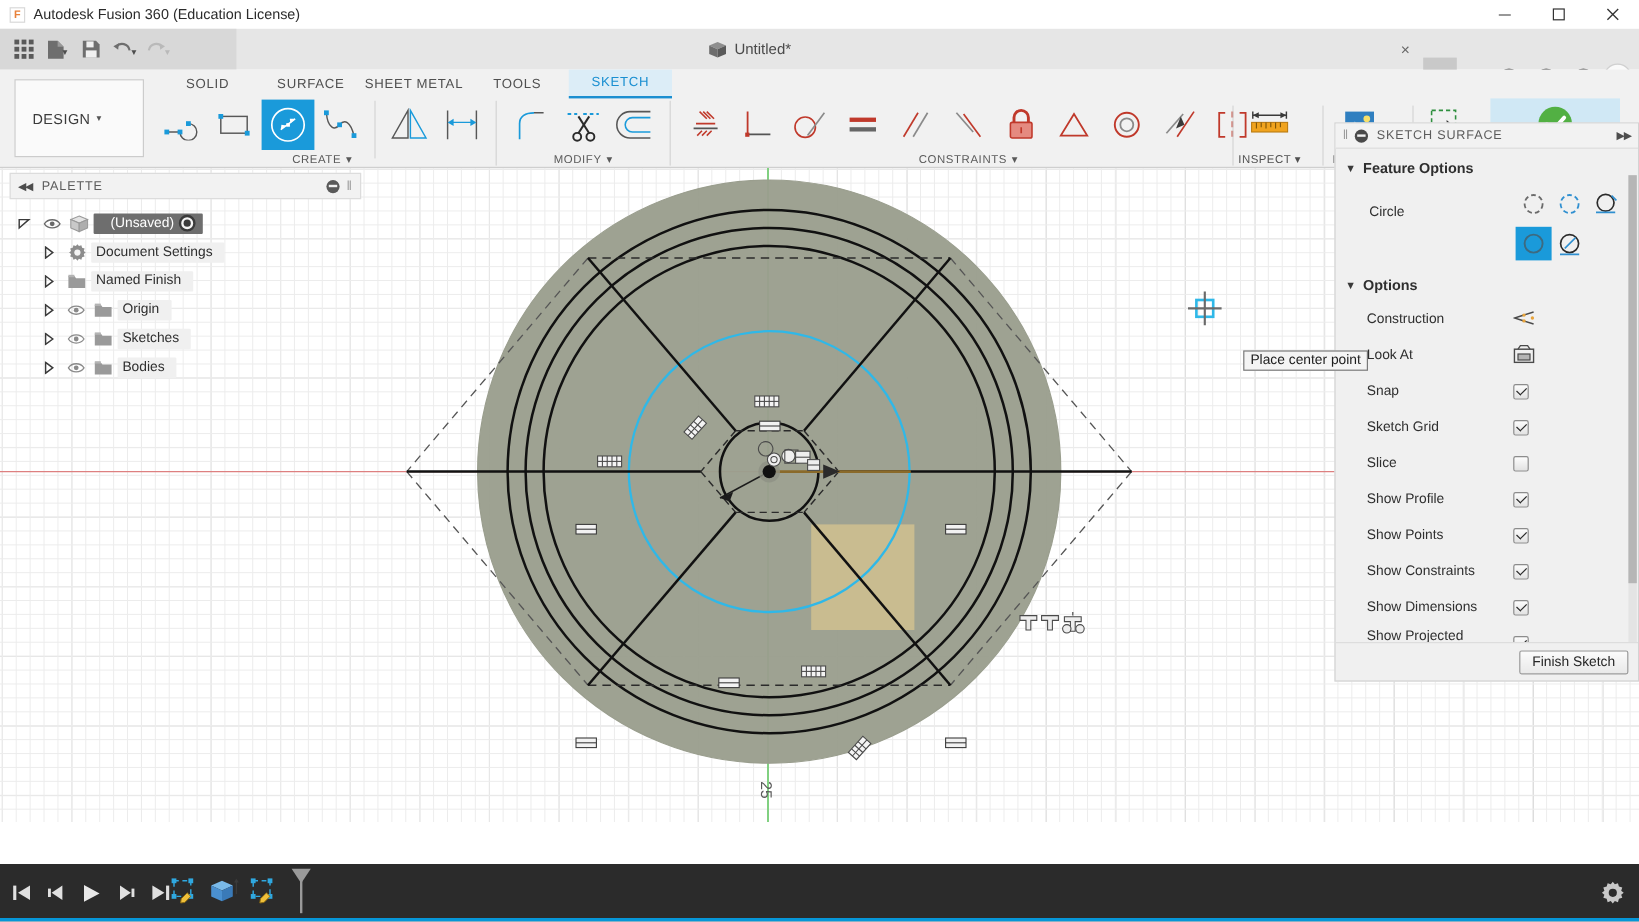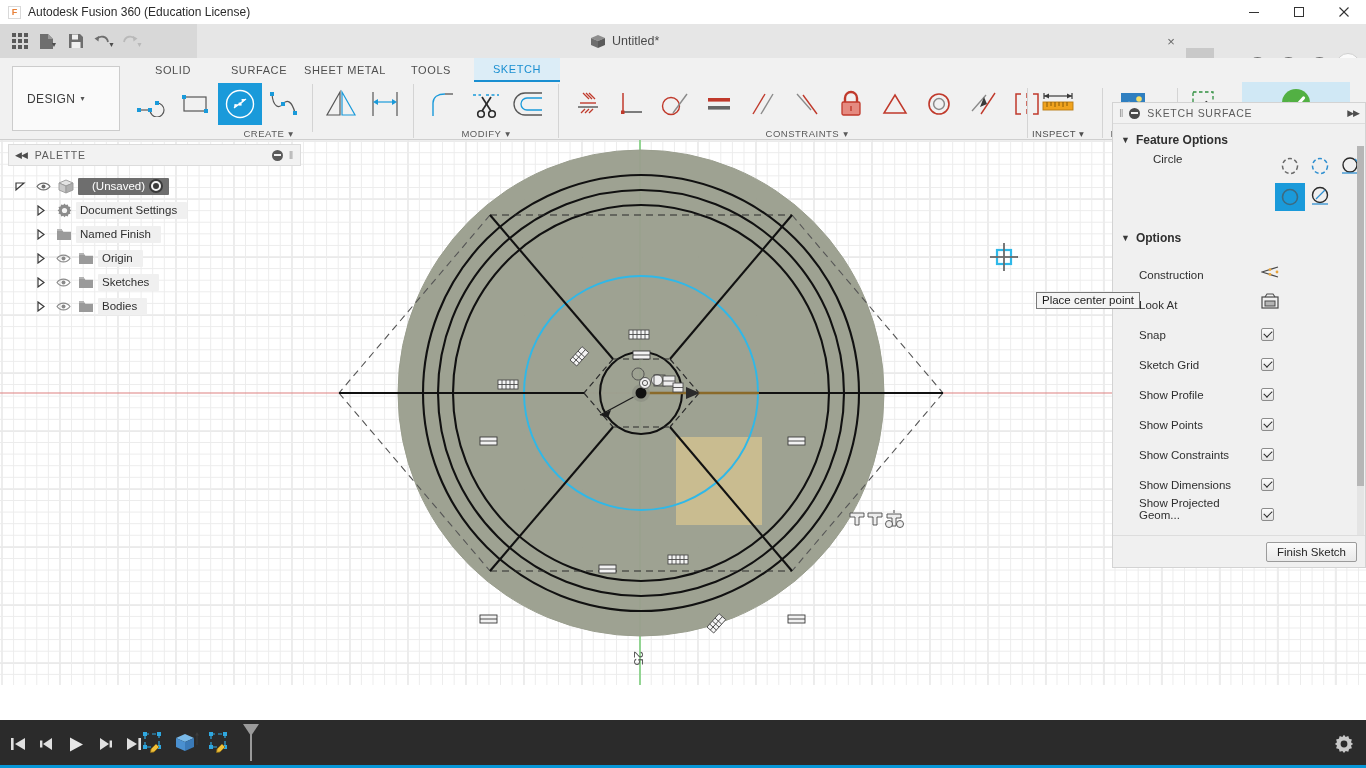--- a/index.html
+++ b/index.html
@@ -172,33 +172,33 @@
   .pal-head .mdot::after { content:''; position:absolute; left:2px; top:4.5px; width:7px; height:2px; background:#f2f2f2; }
   .pal-head .spacer { flex:1; }
   .pal-head .expand { color:#4d4d4d; font-size:9px; letter-spacing:-1px; }
   .pal-body { flex:1; position:relative; overflow:hidden; }
   .section-title {
     display:flex; align-items:center; gap:6px;
     font-size:12px; font-weight:bold; color:#2f2f2f; padding:9px 0 6px 8px;
   }
   .caret-d { font-size:9px; color:#3a3a3a; }
   .prow {
-    display:flex; align-items:flex-end; height:30px; font-size:11.5px; color:#2f2f2f; padding-left:26px;
+    display:flex; align-items:center; height:30px; font-size:11.5px; color:#2f2f2f; padding-left:26px;
   }
   .prow .plabel { width:122px; }
   .cbox {
     width:13px; height:13px; border:1px solid #8c8c8c; border-radius:2px;
     background:linear-gradient(#fdfdfd,#e2e2e2);
     display:flex; align-items:center; justify-content:center;
   }
   .cbox.on::after {
     content:''; width:7px; height:4px; border-left:1.6px solid #2b2b2b; border-bottom:1.6px solid #2b2b2b;
     transform:rotate(-45deg) translate(1px,-1px);
   }
-  .circle-row { display:flex; align-items:flex-start; padding-left:40px; height:30px; }
+  .circle-row { display:flex; align-items:flex-end; padding-left:28px; height:30px; }
   .circle-row .plabel { width:122px; font-size:11.5px; color:#2f2f2f; }
   .cicon { width:30px; height:26px; display:flex; align-items:center; justify-content:center; }
   .cicon.sel { background:#1a9ada; }
   .pal-scroll {
     position:absolute; right:1px; top:22px; width:7px; height:390px; background:#e4e4e4;
   }
   .pal-scroll i { position:absolute; left:0; top:0; width:7px; height:340px; background:#b6b6b6; display:block;}
   .pal-foot {
     height:32px; border-top:1px solid #dddddd; display:flex; align-items:center; justify-content:flex-end;
     padding-right:8px;
@@ -994,20 +994,24 @@
       </div>
       <div class="prow">
         <span class="plabel">Snap</span>
         <span class="cbox on"></span>
       </div>
       <div class="prow">
         <span class="plabel">Sketch Grid</span>
         <span class="cbox on"></span>
       </div>
       <div class="prow">
+        <span class="plabel">Slice</span>
+        <span class="cbox"></span>
+      </div>
+      <div class="prow">
         <span class="plabel">Show Profile</span>
         <span class="cbox on"></span>
       </div>
       <div class="prow">
         <span class="plabel">Show Points</span>
         <span class="cbox on"></span>
       </div>
       <div class="prow">
         <span class="plabel">Show Constraints</span>
         <span class="cbox on"></span>

